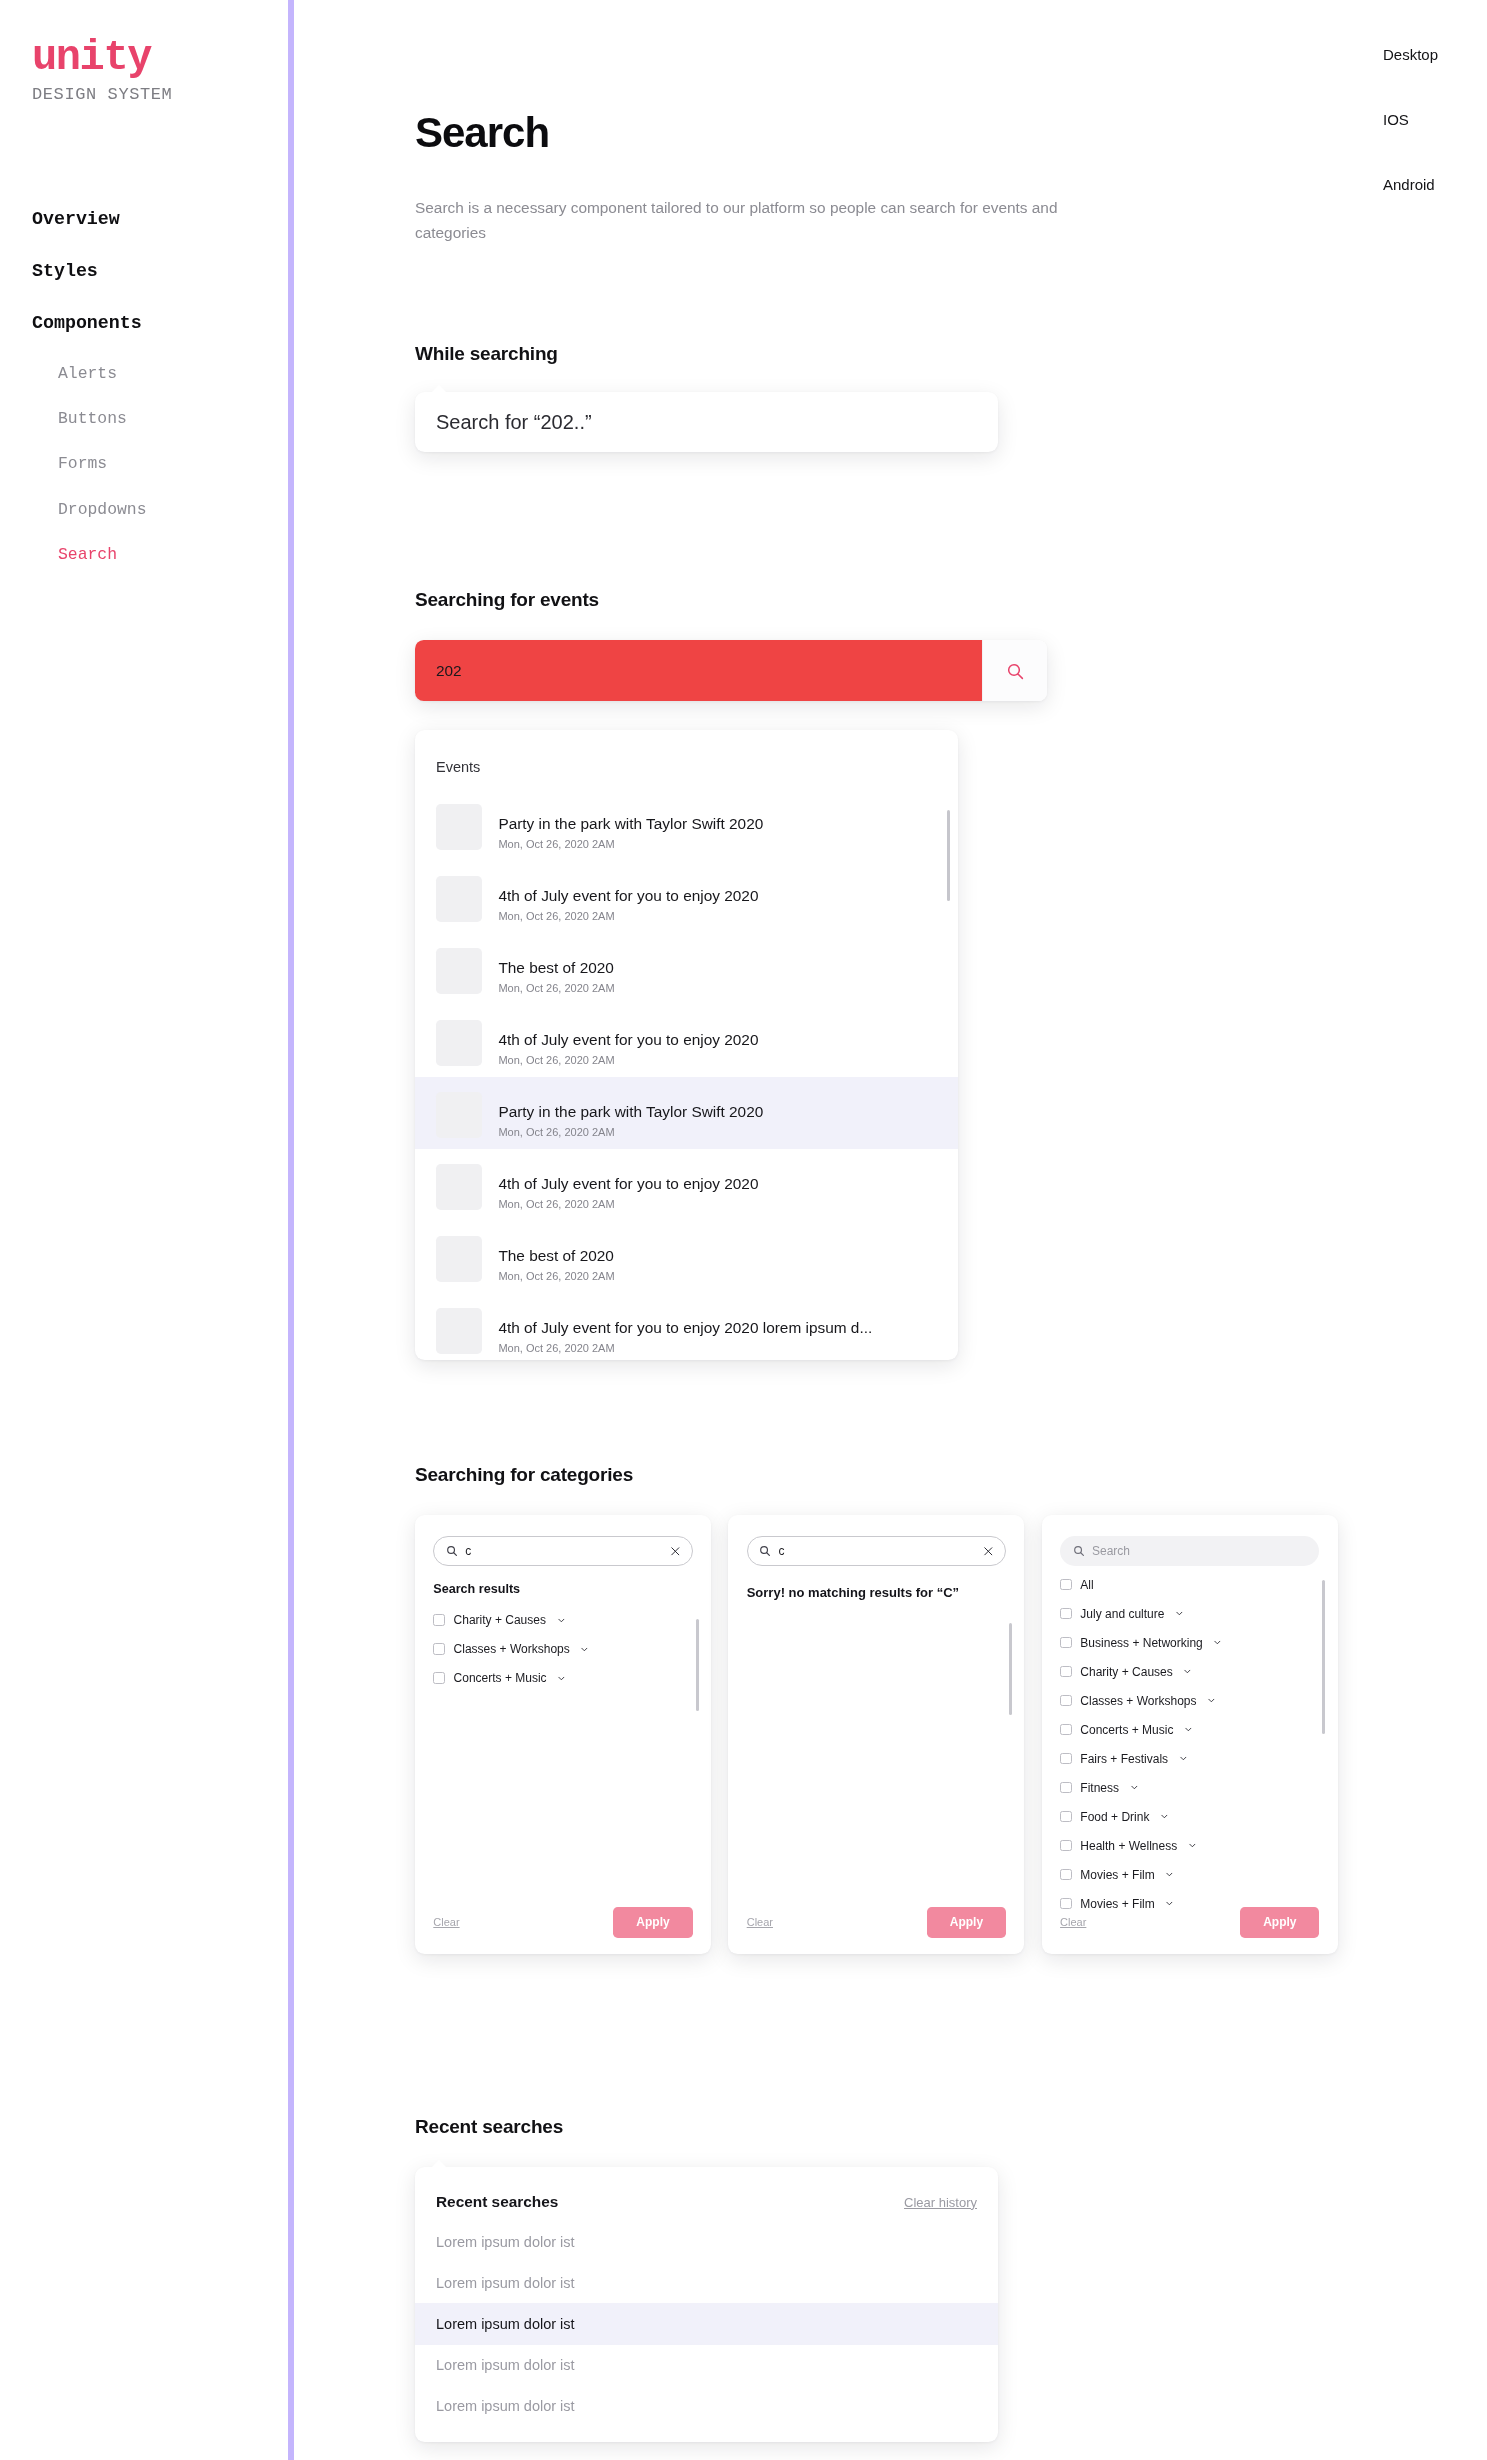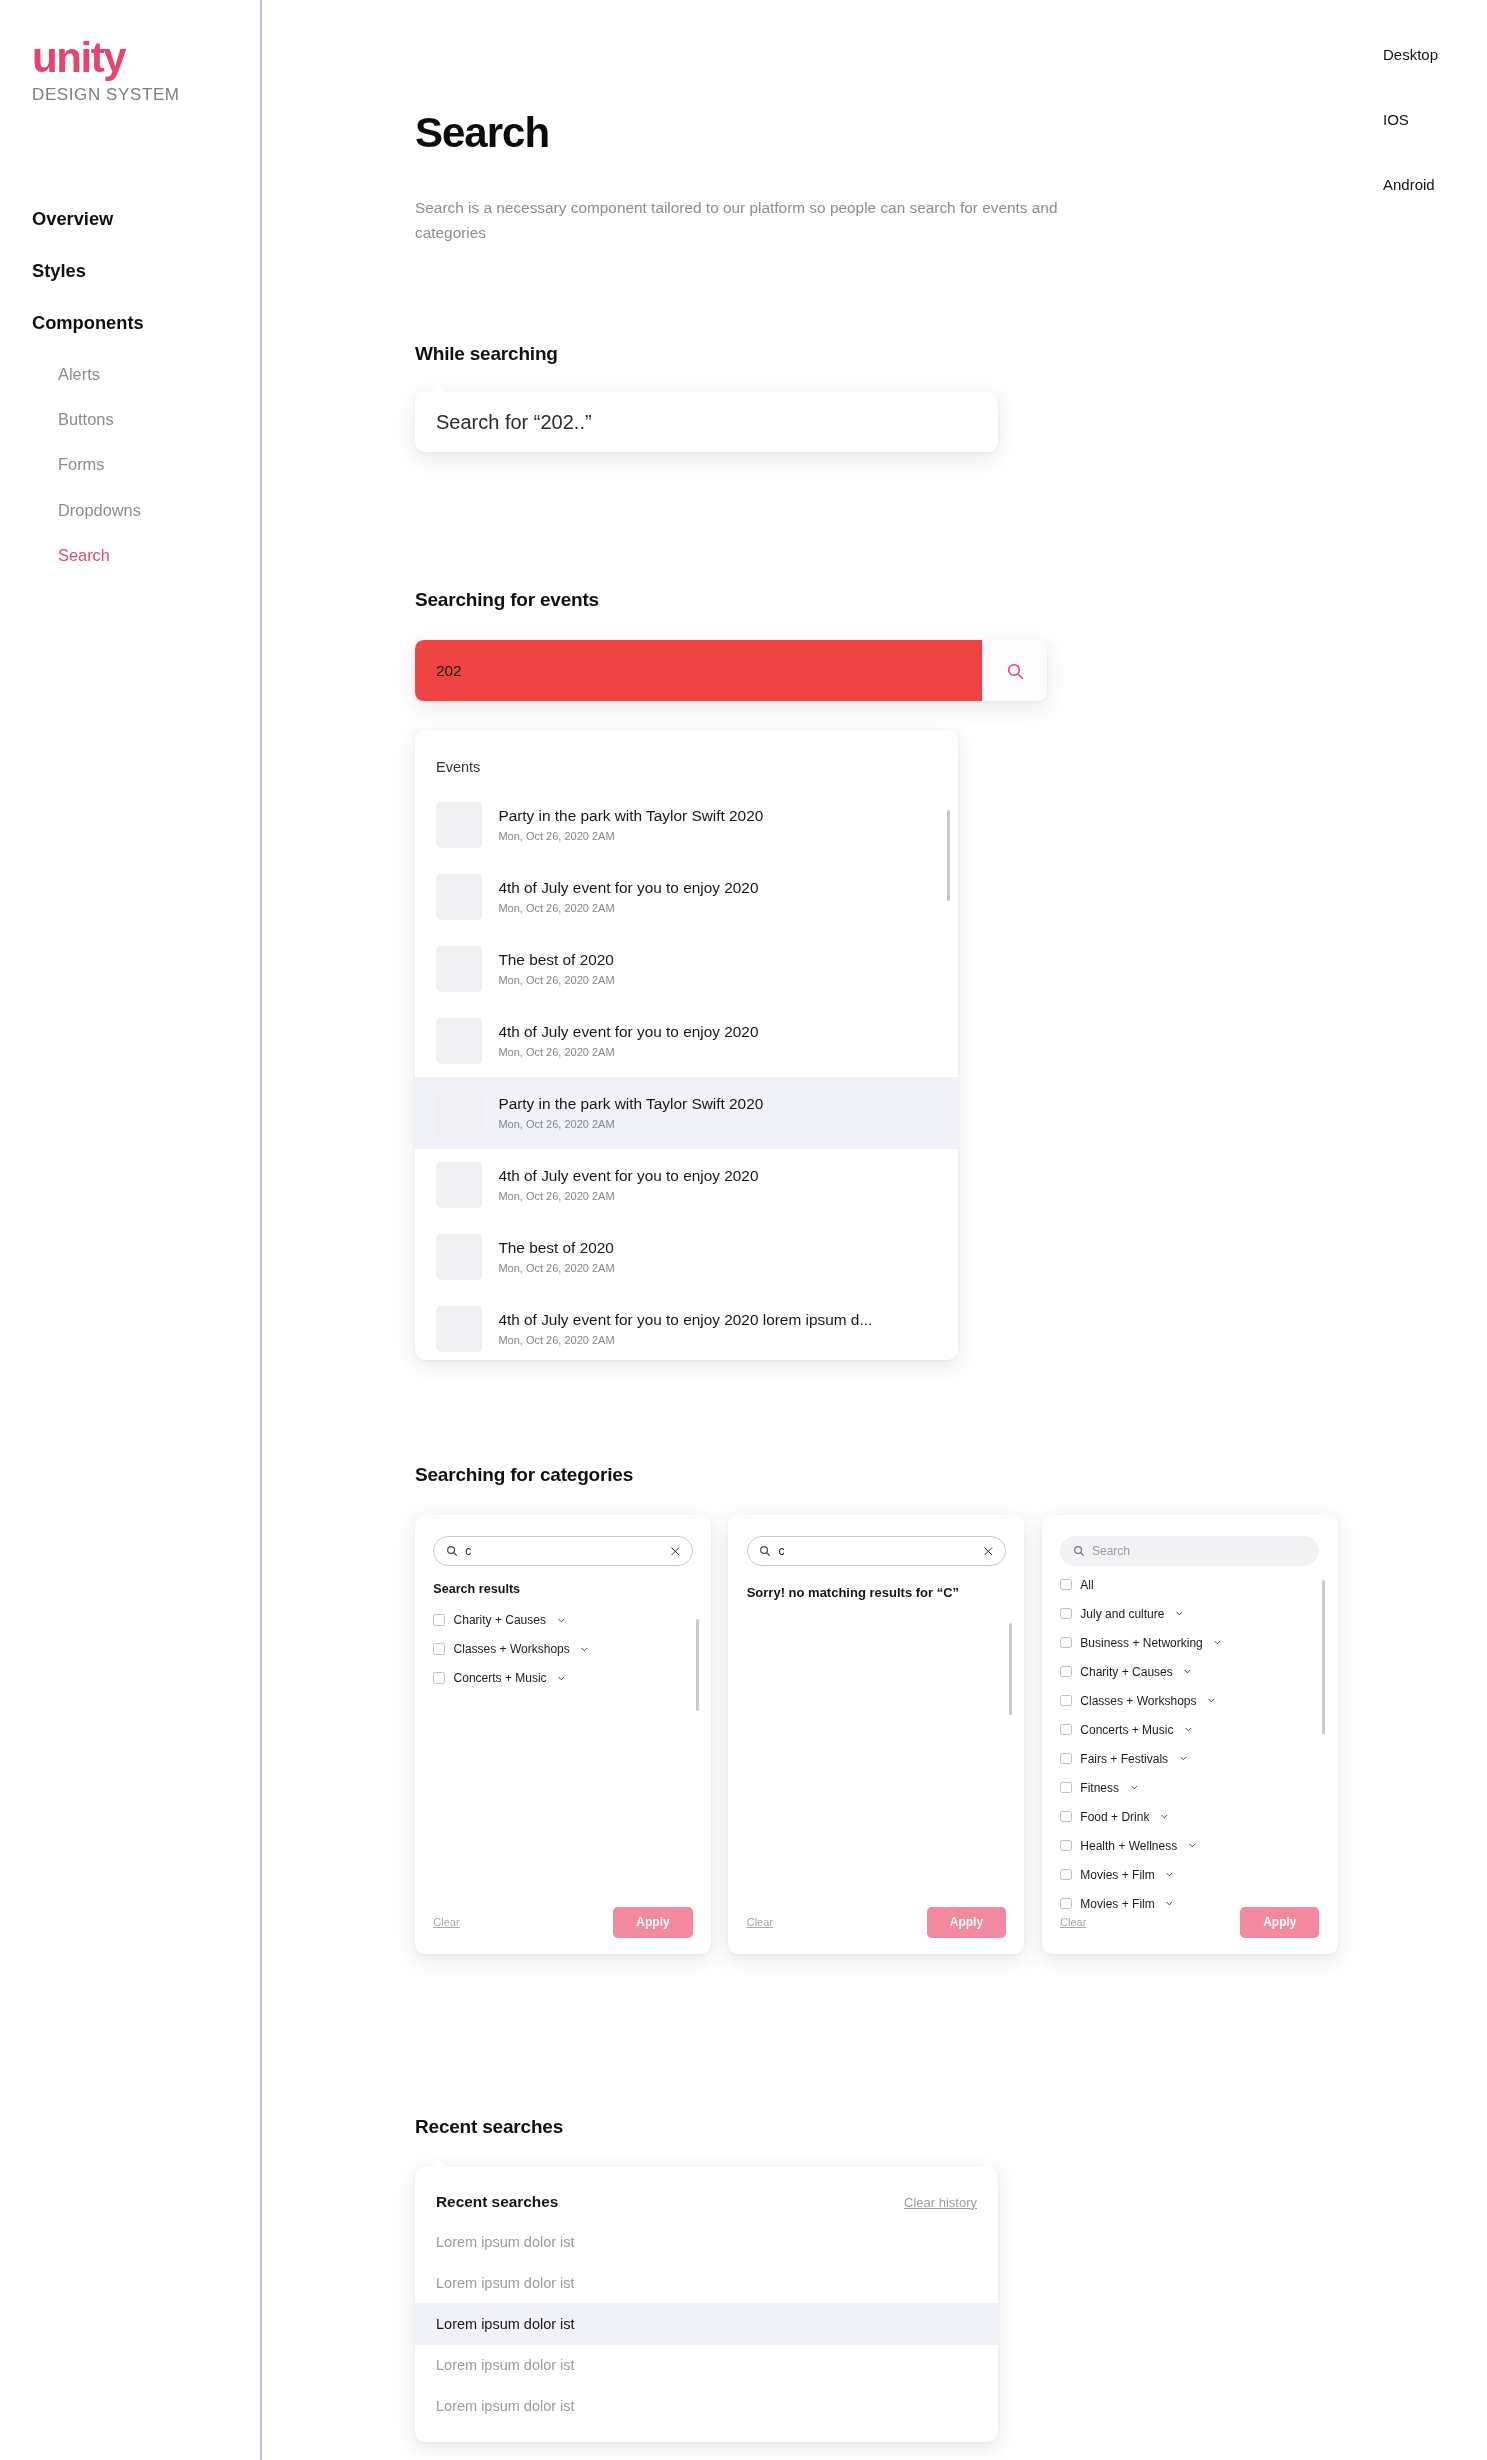--- a/index.html
+++ b/index.html
@@ -13,24 +13,25 @@
 
   body {
     position: relative;
     min-height: 2460px;
   }
 
   
   .sidebar {
     position: absolute;
     left: 0; top: 0;
-    width: 262px;
+    width: 294px;
     height: 2460px;
     background: #ffffff;
-    border-right: 2px solid #c4b5fd;
+    border-right: 6px solid #c4b5fd;
+    font-family: Liberation Mono, monospace;
   }
   .logo-wrap { position: absolute; left: 32px; top: 37px; }
   .logo-title {
     font-size: 42px;
     font-weight: 700;
     letter-spacing: -1.4px;
     color: #e8436b;
     line-height: 1;
   }
   .logo-sub {
@@ -177,21 +178,21 @@
     overflow: hidden;
   }
   .events-label {
     padding: 29px 0 13.5px 21px;
     font-size: 14.5px;
     color: #323238;
   }
   .events-list { position: relative; }
   .event-row {
     display: flex;
-    align-items: center;
+    align-items: flex-end;
     gap: 16.4px;
     padding: 10.6px 21px;
     height: 72px;
     cursor: pointer;
   }
   .event-row.selected { background: #f1f1fa; }
   .event-thumb {
     width: 46px; height: 46px;
     border-radius: 4.8px;
     background: #f0f0f2;

